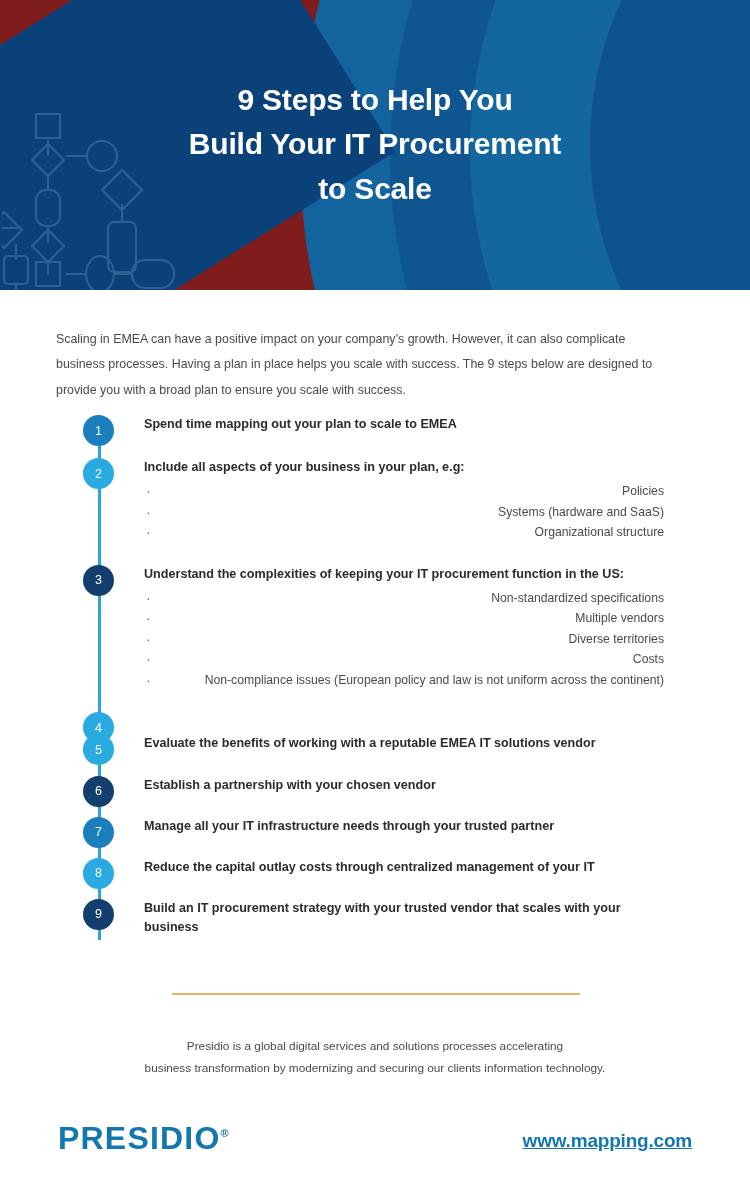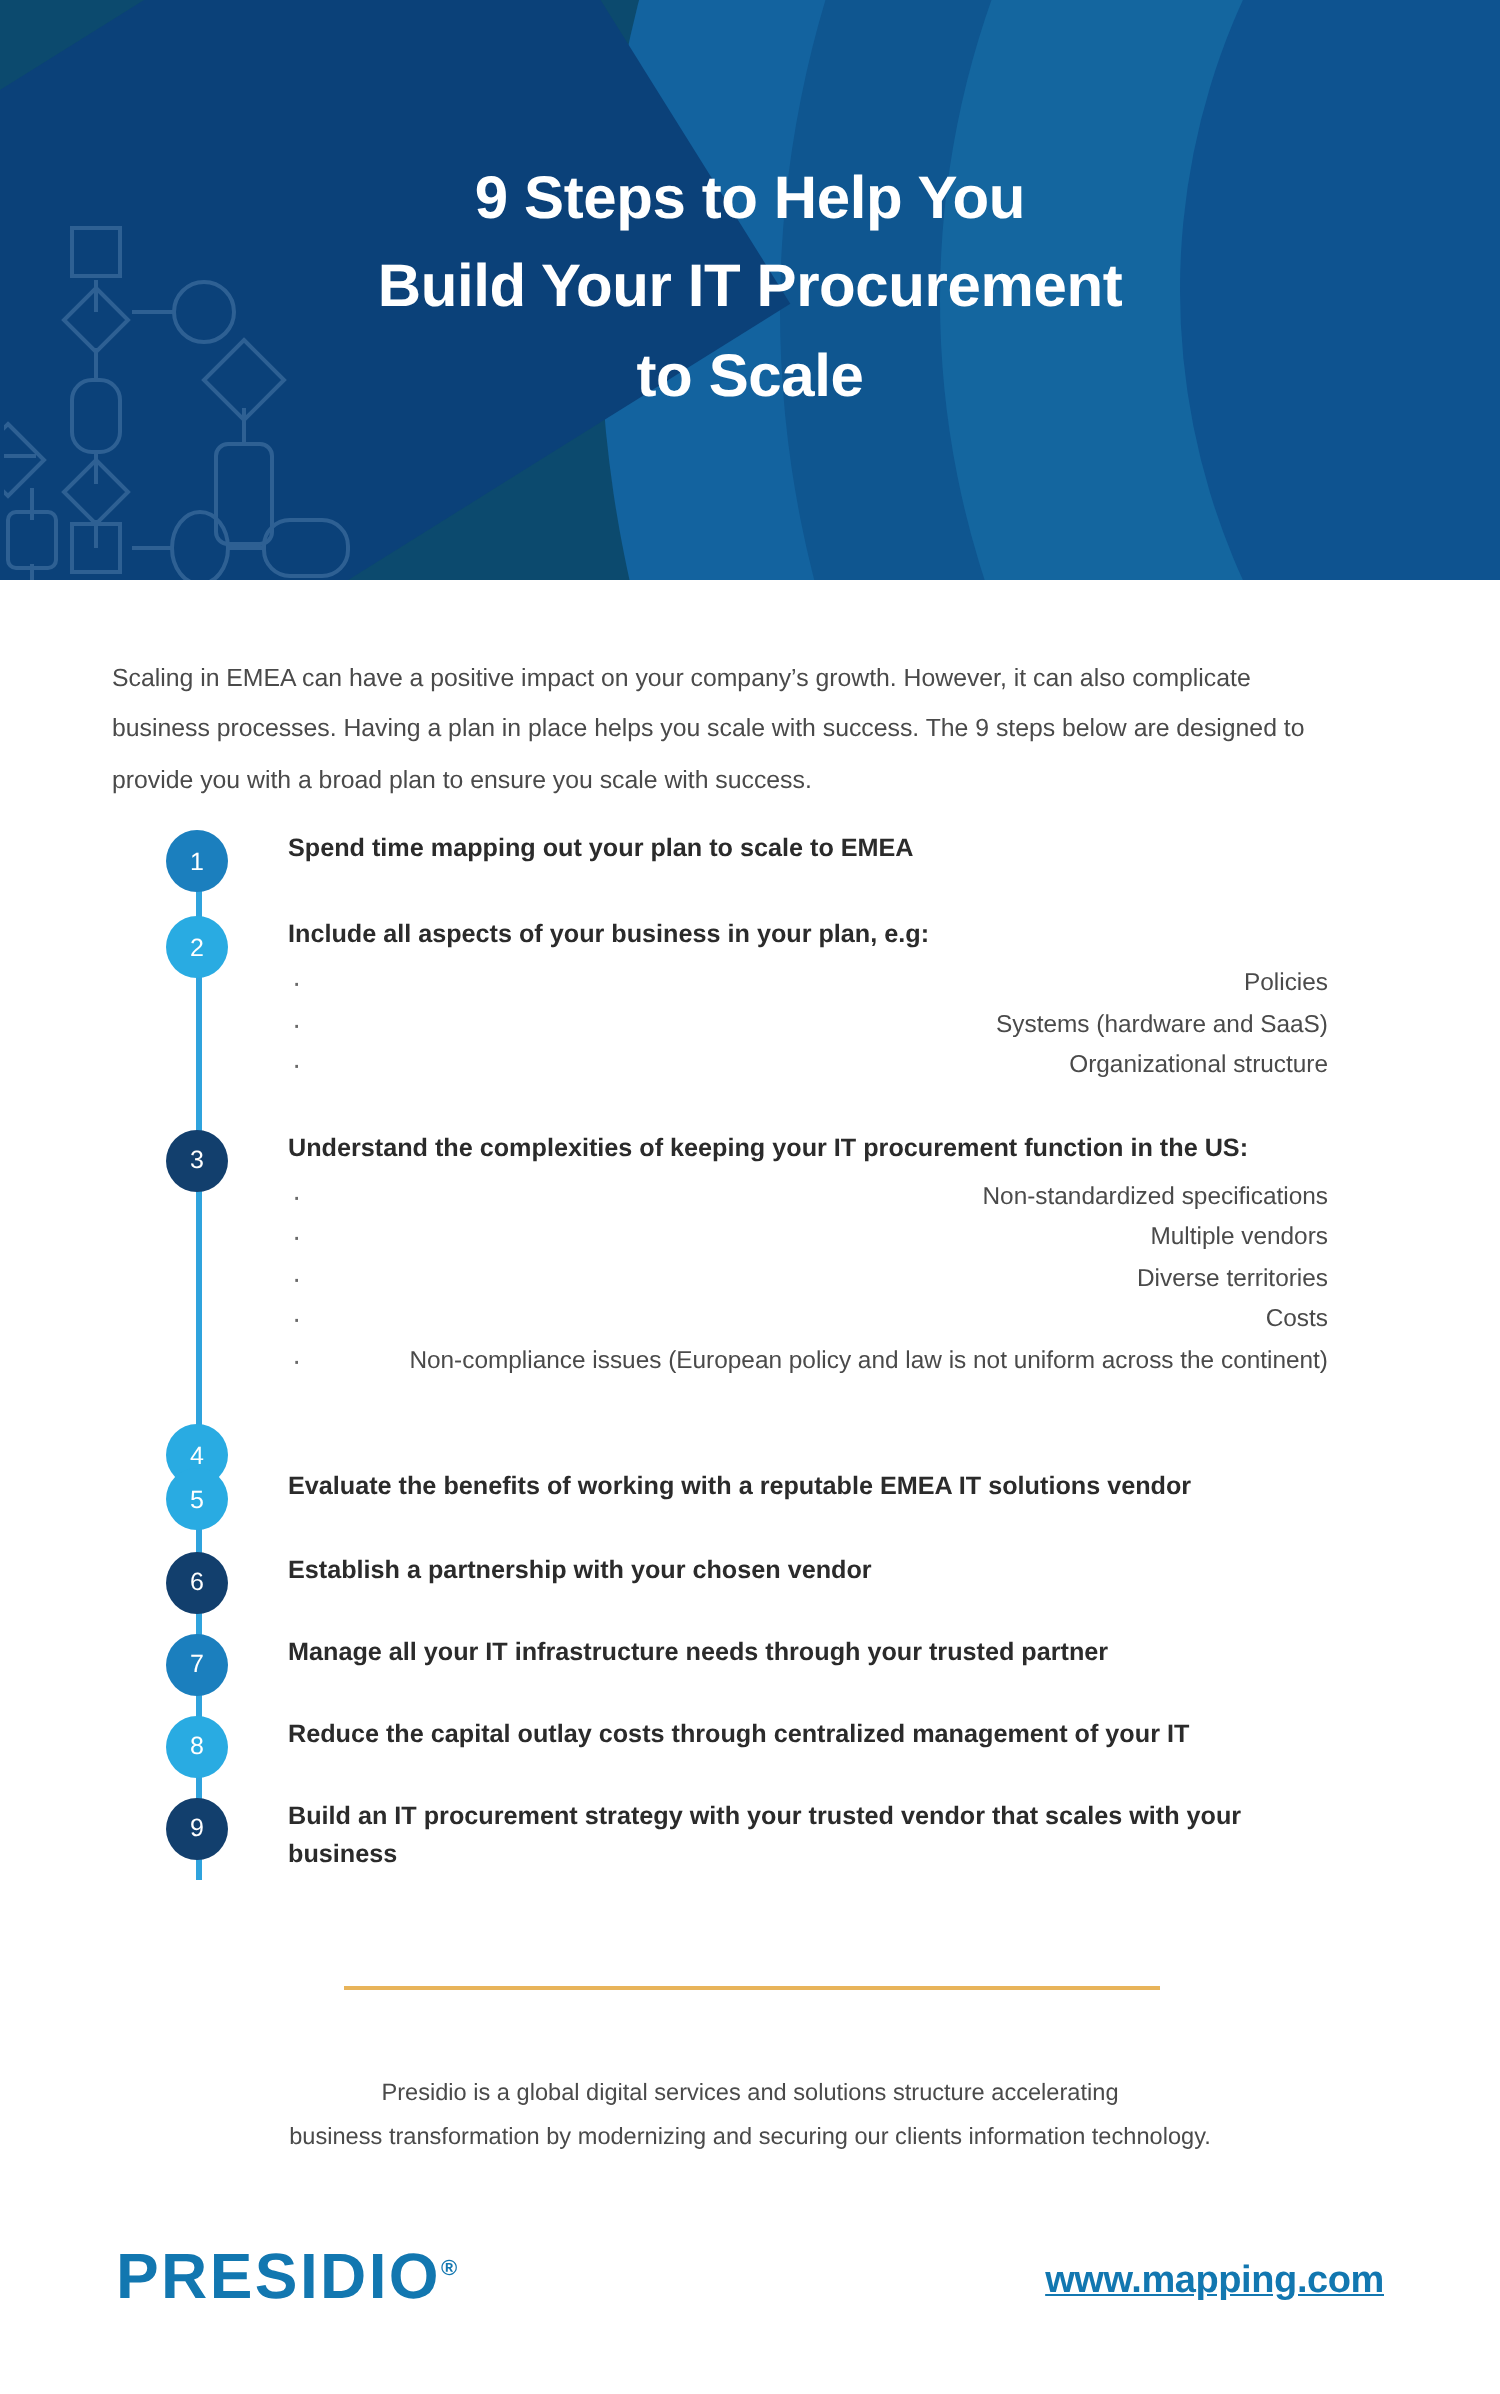--- a/index.html
+++ b/index.html
@@ -15,21 +15,21 @@
     font-family: "Liberation Sans", sans-serif;
     color: #3a3a3a;
   }
 
   
   .header {
     position: absolute;
     left: 0; top: 0;
     width: 750px;
     height: 290px;
-    background: #0c4a6e;
+    background: #7f1d1d;
     overflow: hidden;
   }
   .hdr-arc {
     position: absolute;
     border-radius: 50%;
     pointer-events: none;
   }
   .hdr-arc.a1 {
     width: 1250px; height: 1250px;
     left: 300px; top: -470px;
@@ -331,19 +331,19 @@
         <div class="step-body">
           <div class="step-title">Build an IT procurement strategy with your trusted vendor that scales with your business</div>
         </div>
       </div>
     </div>
 </div>
 
 <div class="divider"></div>
 
 <div class="blurb">
-  <div>Presidio is a global digital services and solutions structure accelerating</div>
+  <div>Presidio is a global digital services and solutions processes accelerating</div>
   <div>business transformation by modernizing and securing our clients information technology.</div>
 </div>
 
 <div class="logo"><span>PRESIDIO</span><span class="reg">®</span></div>
 
 <a class="site-url" href="#">www.mapping.com</a>
 
 </body></html>

